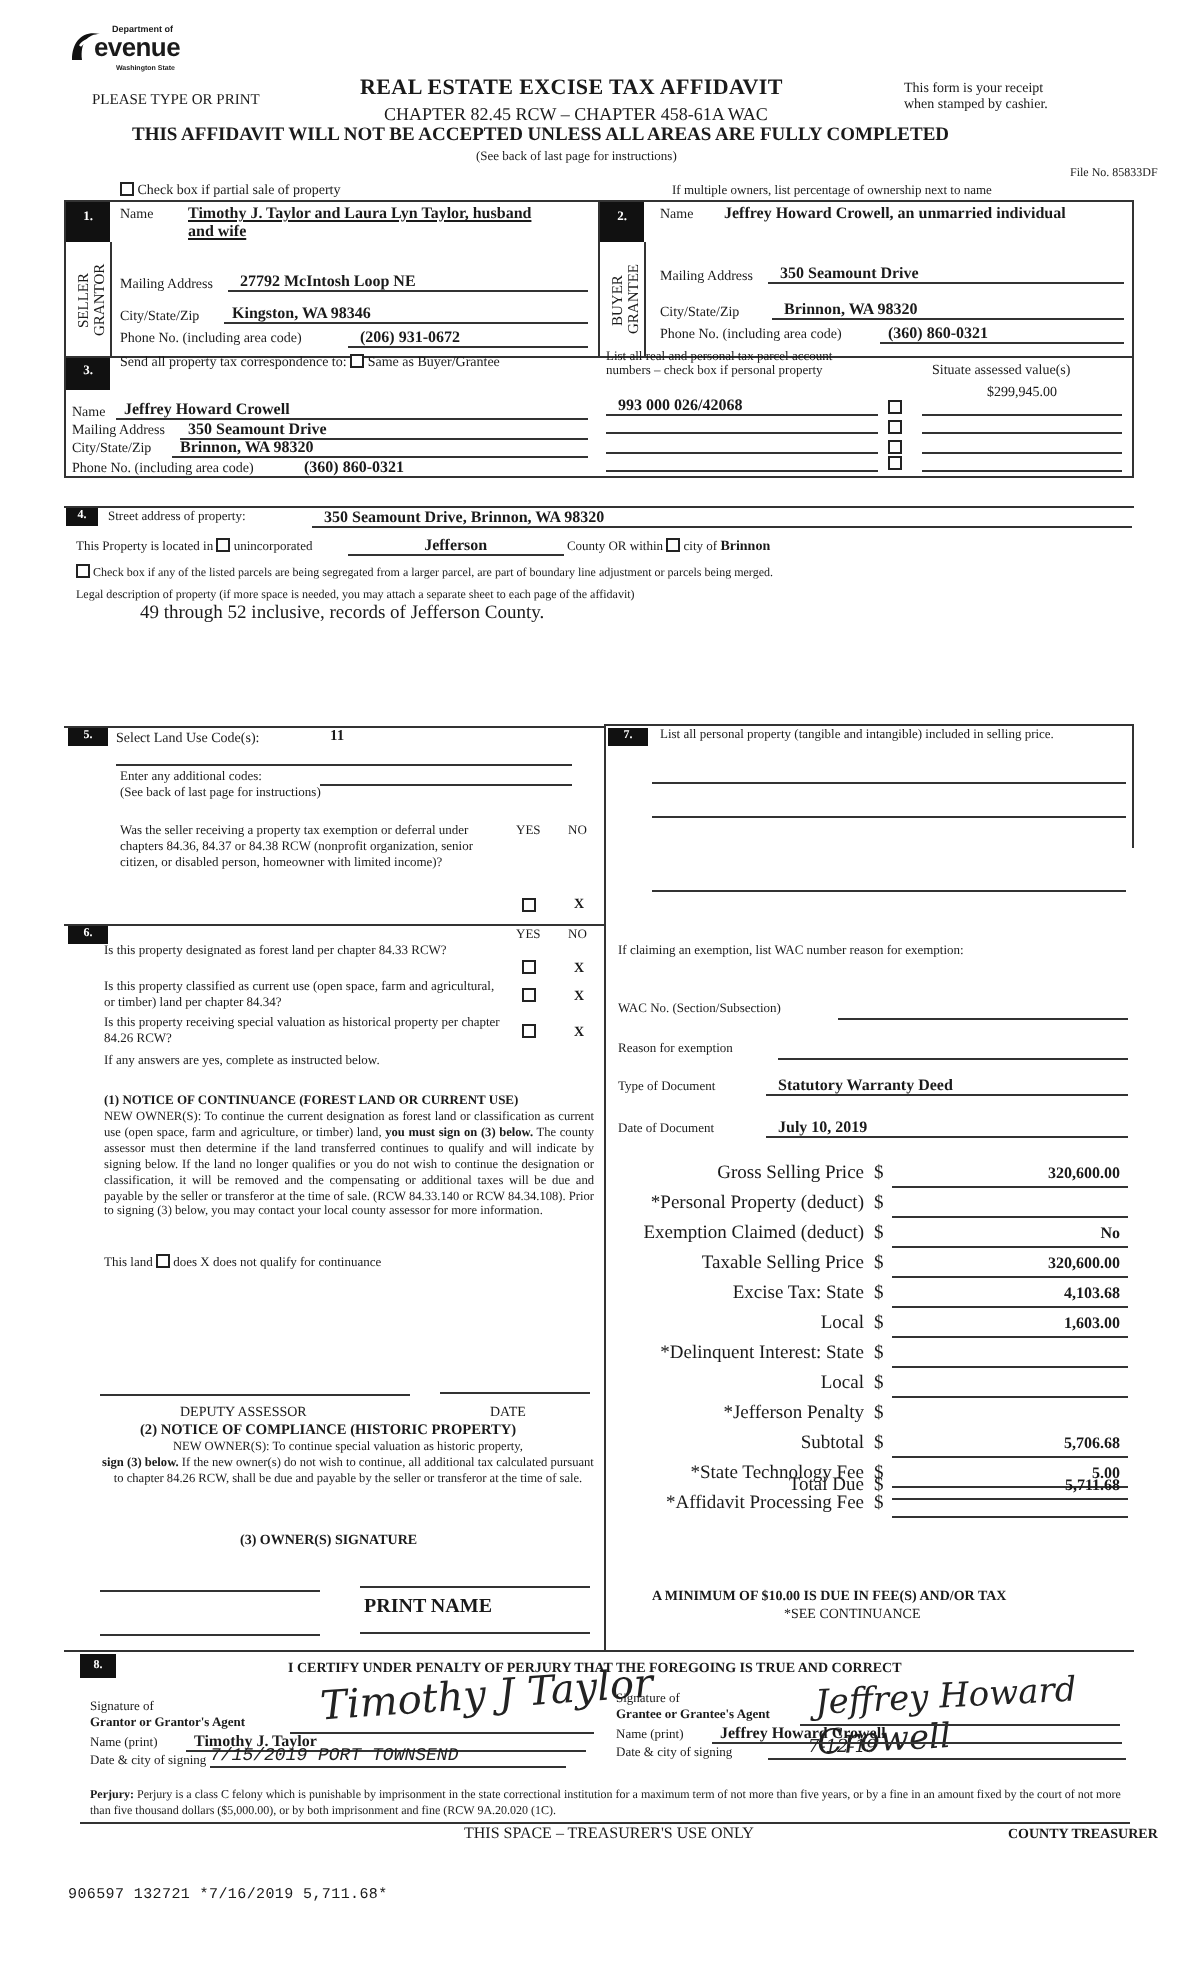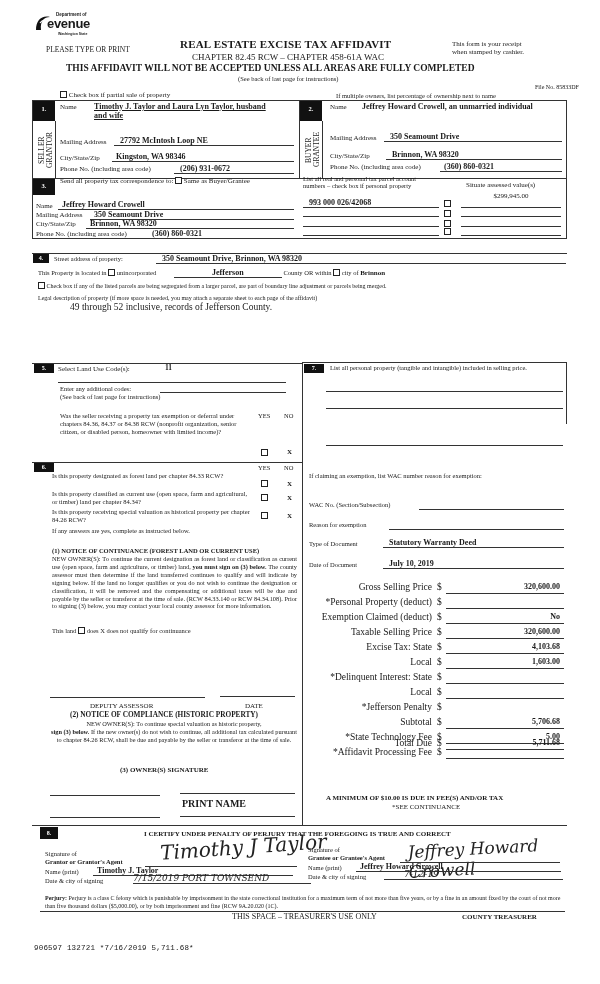--- a/index.html
+++ b/index.html
@@ -333,21 +333,21 @@
   <div class="b">Grantor or Grantor's Agent</div>
 </div>
 <div class="abs sig" style="left:160px;top:836px;font-size:20px;transform:rotate(-4deg);">Timothy J Taylor</div>
 <div class="hline" style="left:145px;top:866px;width:152px;"></div>
 <div class="abs" style="left:45px;top:868px;width:250px;font-size:6.5px;">
   <span>Name (print)</span>
   <span class="fill abs line" style="left:48px;top:-2px;width:200px;padding-left:4px;">Timothy J. Taylor</span>
 </div>
 <div class="abs" style="left:45px;top:877px;width:250px;font-size:6.5px;">
   <span>Date &amp; city of signing</span>
-  <span class="abs sig line" style="left:88px;top:-4px;width:178px;font-size:9px;">7/15/2019  PORT TOWNSEND</span>
+  <span class="abs sig line" style="left:60px;top:-4px;width:178px;font-size:9px;font-family:Liberation Mono, monospace;">7/15/2019  PORT TOWNSEND</span>
 </div>
 
 <div class="abs" style="left:308px;top:846px;font-size:6.5px;line-height:8px;">
   <div>Signature of</div>
   <div class="b">Grantee or Grantee's Agent</div>
 </div>
 <div class="abs sig" style="left:408px;top:838px;font-size:17px;transform:rotate(-3deg);">Jeffrey Howard Crowell</div>
 <div class="hline" style="left:400px;top:862px;width:160px;"></div>
 <div class="abs" style="left:308px;top:864px;width:255px;font-size:6.5px;">
   <span>Name (print)</span>
@@ -356,15 +356,15 @@
 <div class="abs" style="left:308px;top:873px;width:255px;font-size:6.5px;">
   <span>Date &amp; city of signing</span>
   <span class="abs sig line" style="left:76px;top:-4px;width:179px;font-size:9px;padding-left:20px;">7-12-19</span>
 </div>
 
 <div class="abs" style="left:45px;top:895px;width:518px;font-size:6px;line-height:7.5px;">
   <b>Perjury:</b><span> Perjury is a class C felony which is punishable by imprisonment in the state correctional institution for a maximum term of not more than five years, or by a fine in an amount fixed by the court of not more than five thousand dollars ($5,000.00), or by both imprisonment and fine (RCW 9A.20.020 (1C).</span>
 </div>
 <div class="hline" style="left:40px;top:911px;width:525px;"></div>
 <div class="abs" style="left:232px;top:912px;font-size:8px;">THIS SPACE – TREASURER'S USE ONLY</div>
-<div class="abs b" style="left:462px;top:913px;font-size:7px;">COUNTY TREASURER</div>
+<div class="abs b" style="left:504px;top:913px;font-size:7px;">COUNTY TREASURER</div>
 
 <div class="abs mono" style="left:34px;top:944px;font-size:7.5px;letter-spacing:0.2px;">906597 132721 *7/16/2019 5,711.68*</div>
 
 </body></html>

